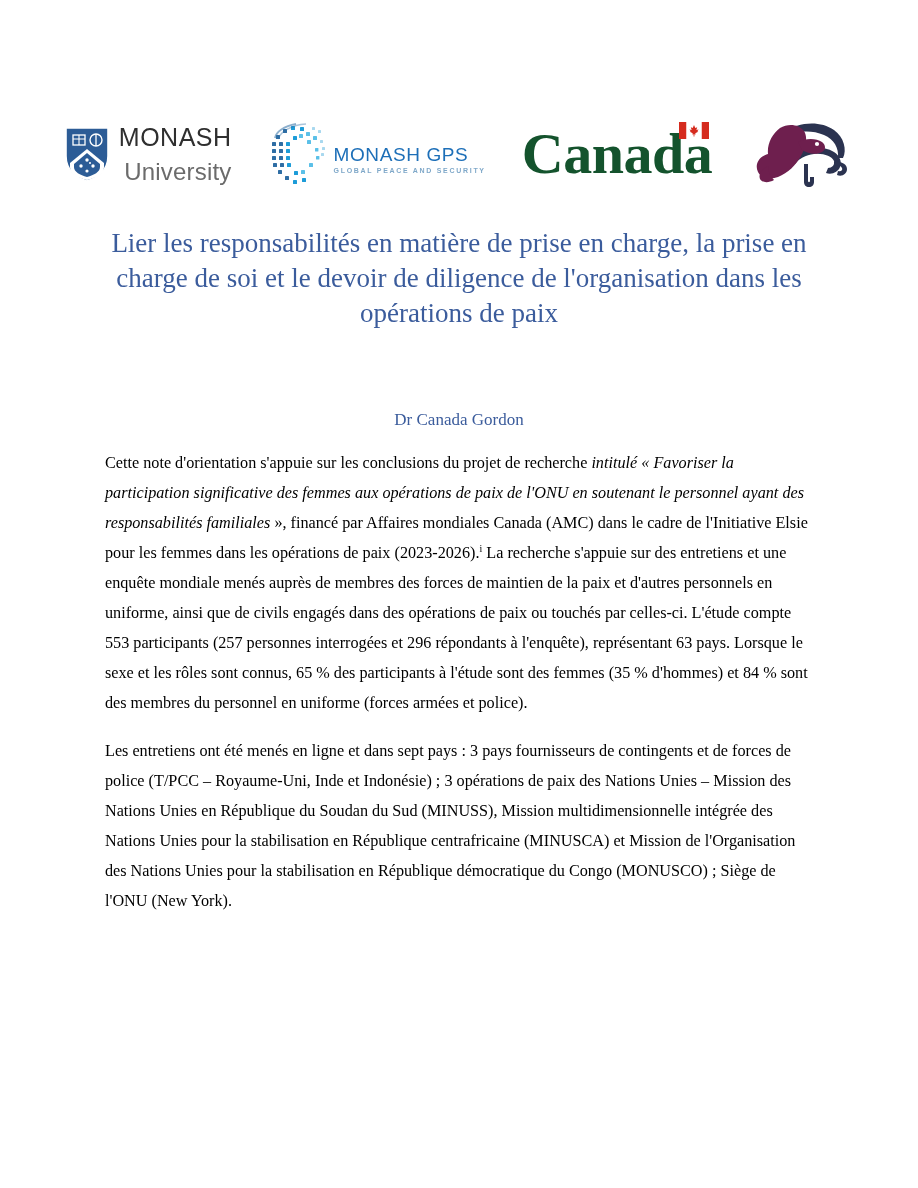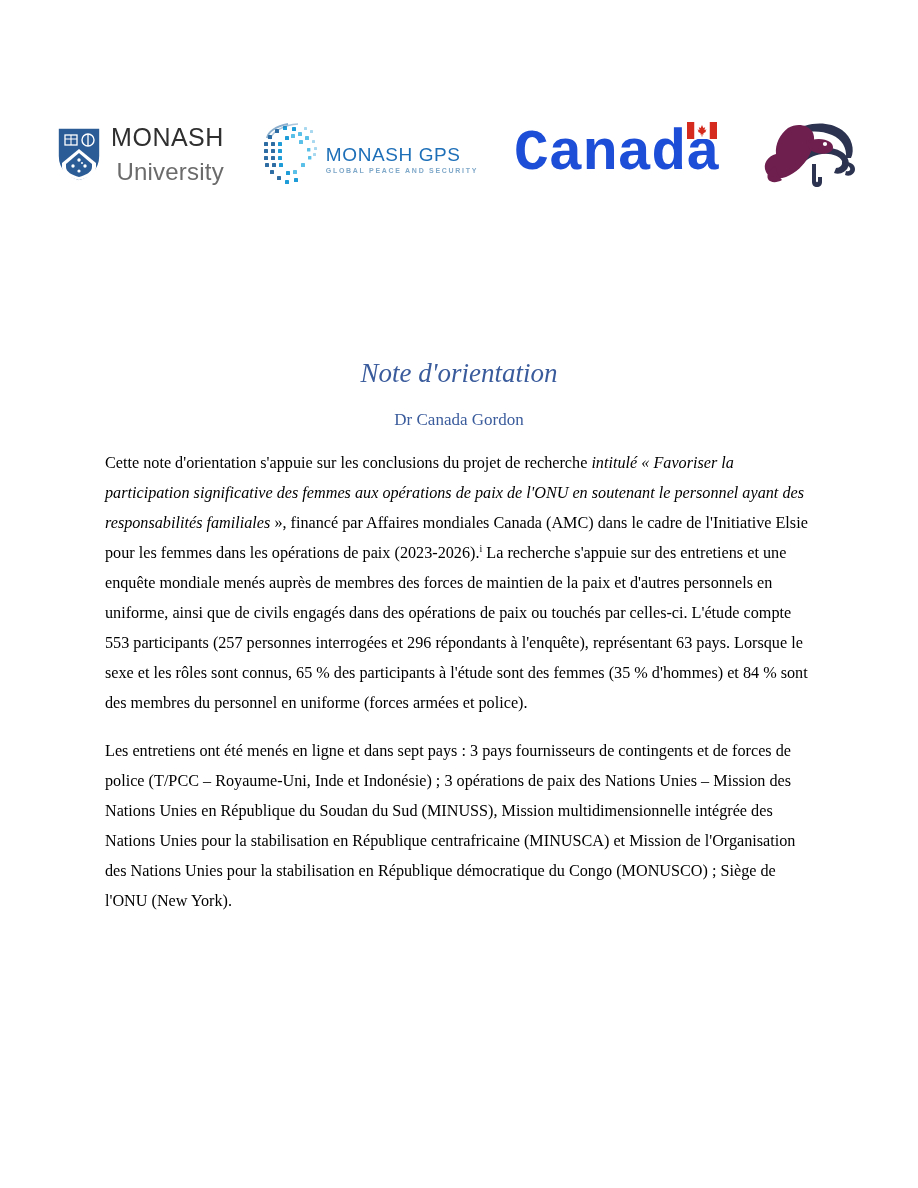--- a/index.html
+++ b/index.html
@@ -111,24 +111,24 @@
   }
 
   
   .canada-logo {
     position: relative;
     margin-left: 18px;
     display: flex;
     align-items: flex-end;
   }
   .canada-word {
-    font-family: Liberation Mono, monospace;
+    font-family: Liberation Serif, serif;
     font-size: 58px;
     font-weight: 700;
-    color: #1d4ed8;
+    color: #14532d;
     line-height: 0.95;
     letter-spacing: -0.5px;
   }
   .canada-flag {
     position: absolute;
     right: 3px;
     top: -4px;
     width: 30px;
     height: 17px;
   }
@@ -299,22 +299,22 @@
       <path d="M58 50 L58 68 C58 71 60 73 63 73 C66 73 68 71 68 68 L68 63 L64 63 L64 67 C64 68.5 62 68.5 62 67 L62 50 Z" fill="#2b3350"></path>
       <path d="M88 48 C95 47 101 50 101 55 C101 60 96 63 91 61 L92 57 C95 58 97 56 96 54 C95 51 91 51 88 52 Z" fill="#2b3350"></path>
       <path d="M34 14 C26 20 21 30 22 40 C14 42 8 50 12 58 C15 64 24 66 32 63 C42 59 50 51 55 42 C60 33 62 23 58 17 C53 10 42 9 34 14 Z" fill="#6e1f4e"></path>
       <path d="M52 28 C60 24 70 24 76 28 C80 31 80 36 76 38 C71 41 62 40 56 36 Z" fill="#6e1f4e"></path>
       <circle cx="71" cy="30" r="2.1" fill="#ffffff"></circle>
       <path d="M22 52 C16 55 12 60 14 65 C16 69 23 69 28 66 C24 62 22 57 22 52 Z" fill="#6e1f4e"></path>
     </svg>
 
   </div>
 
-
-  <div class="doc-subtitle">Note d'orientation</div>
+  <div class="doc-title">Lier les responsabilités en matière de prise en charge, la prise en charge de soi et le devoir de diligence de l'organisation dans les opérations de paix</div>
+
 
   <div class="doc-author">Dr Canada Gordon</div>
 
   <div class="body-wrap">
     <p class="para"><span>Cette note d'orientation s'appuie sur les conclusions du projet de recherche </span><i>intitulé « Favoriser la participation significative des femmes aux opérations de paix de l'ONU en soutenant le personnel ayant des responsabilités familiales</i><span> », financé par Affaires mondiales Canada (AMC) dans le cadre de l'Initiative Elsie pour les femmes dans les opérations de paix (2023-2026).</span><sup class="fn">i</sup><span> La recherche s'appuie sur des entretiens et une enquête mondiale menés auprès de membres des forces de maintien de la paix et d'autres personnels en uniforme, ainsi que de civils engagés dans des opérations de paix ou touchés par celles-ci. L'étude compte 553 participants (257 personnes interrogées et 296 répondants à l'enquête), représentant 63 pays. Lorsque le sexe et les rôles sont connus, 65 % des participants à l'étude sont des femmes (35 % d'hommes) et 84 % sont des membres du personnel en uniforme (forces armées et police).</span></p>
     <p class="para"><span>Les entretiens ont été menés en ligne et dans sept pays : 3 pays fournisseurs de contingents et de forces de police (T/PCC – Royaume-Uni, Inde et Indonésie) ; 3 opérations de paix des Nations Unies – Mission des Nations Unies en République du Soudan du Sud (MINUSS), Mission multidimensionnelle intégrée des Nations Unies pour la stabilisation en République centrafricaine (MINUSCA) et Mission de l'Organisation des Nations Unies pour la stabilisation en République démocratique du Congo (MONUSCO) ; Siège de l'ONU (New York).</span></p>
   </div>
 
 </div>
 

